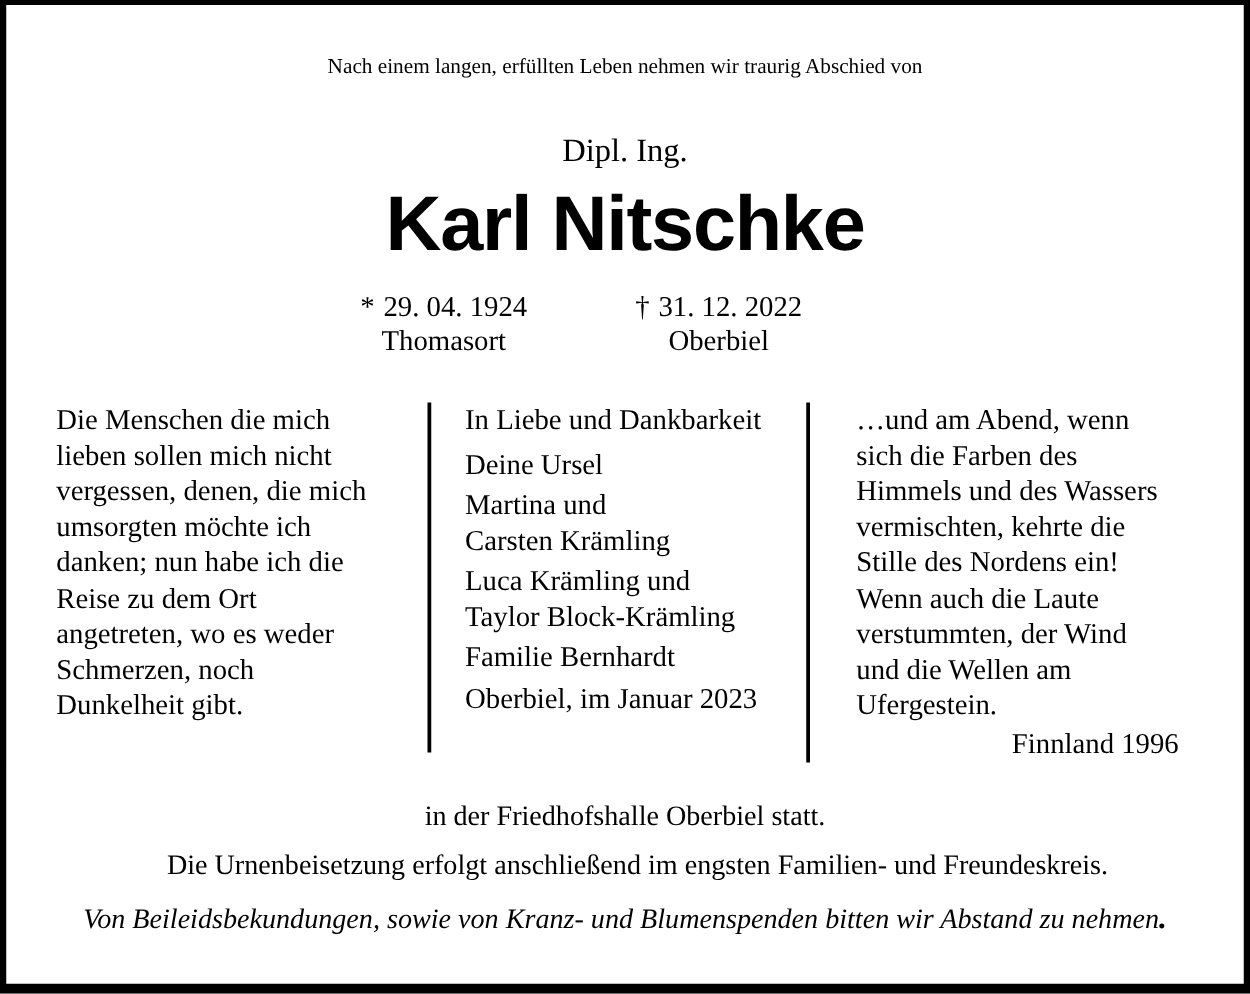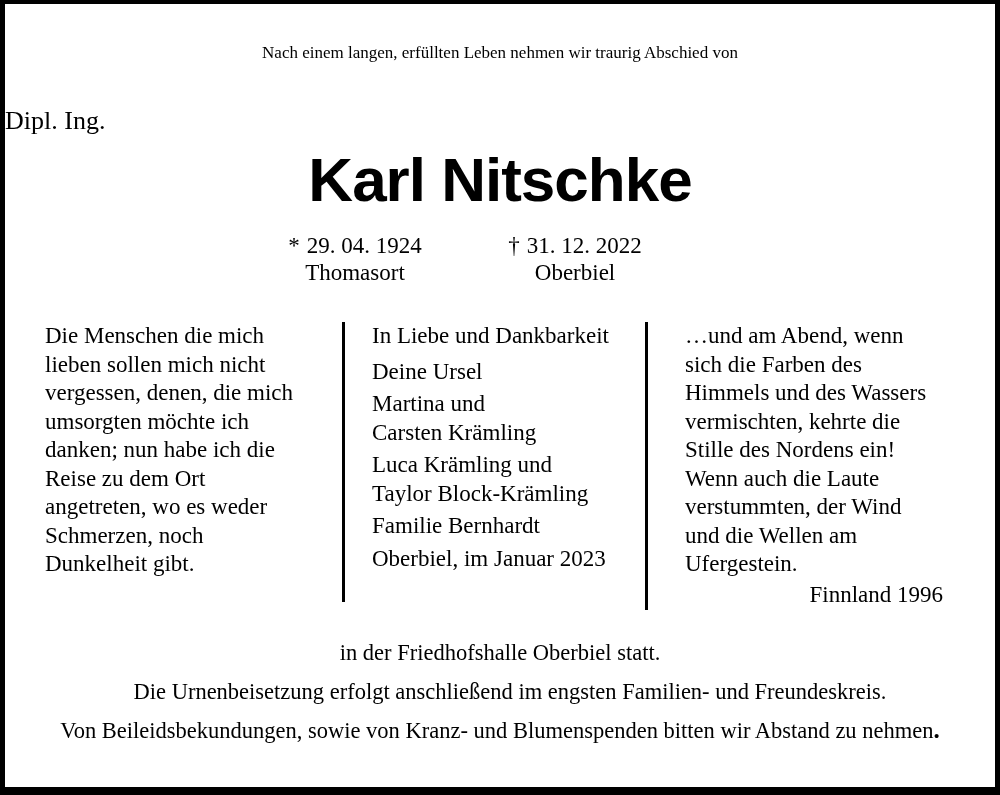--- a/index.html
+++ b/index.html
@@ -14,21 +14,21 @@
     border-width:4px 5px 8px 5px;
     font-family:"Liberation Serif", serif;
     overflow:hidden;
   }
   .intro {
     position:absolute; top:39px; left:0; width:990px;
     text-align:center; font-size:17px; white-space:nowrap;
   }
   .title {
     position:absolute; top:102px; left:0; width:990px;
-    font-size:26px;
+    text-align:center; font-size:26px;
   }
   .name {
     position:absolute; top:145px; left:0; width:990px;
     text-align:center;
     font-family:"Liberation Sans", sans-serif;
     font-weight:bold; font-size:62px; line-height:1;
     letter-spacing:-1px; white-space:nowrap;
   }
   .vitals {
     position:absolute; top:228px; left:0; width:920px;
@@ -52,21 +52,21 @@
   .mourning-heading { margin-bottom:7px; }
   .mourner-group { margin-bottom:4px; white-space:pre-line; }
   .dateline { white-space:nowrap; }
   .attribution { margin-top:2px; text-align:right; padding-right:14px; white-space:nowrap; }
   .funeral {
     position:absolute; top:635px; left:0; width:990px;
     text-align:center; font-size:22.5px; line-height:27px;
   }
   .funeral-line { white-space:nowrap; }
   .funeral-line.l3 { margin-top:12px;padding-left:20px; }
-  .funeral-line.l4 { margin-top:11px; }
+  .funeral-line.l4 { margin-top:16px;font-style:italic; }
   .endmark { font-weight:bold; font-size:25px; }
 </style>
 </head>
 <body>
 
 <div class="page">
 
   <div class="intro">Nach einem langen, erfüllten Leben nehmen wir traurig Abschied von</div>
 
   <div class="title">Dipl. Ing.</div>

